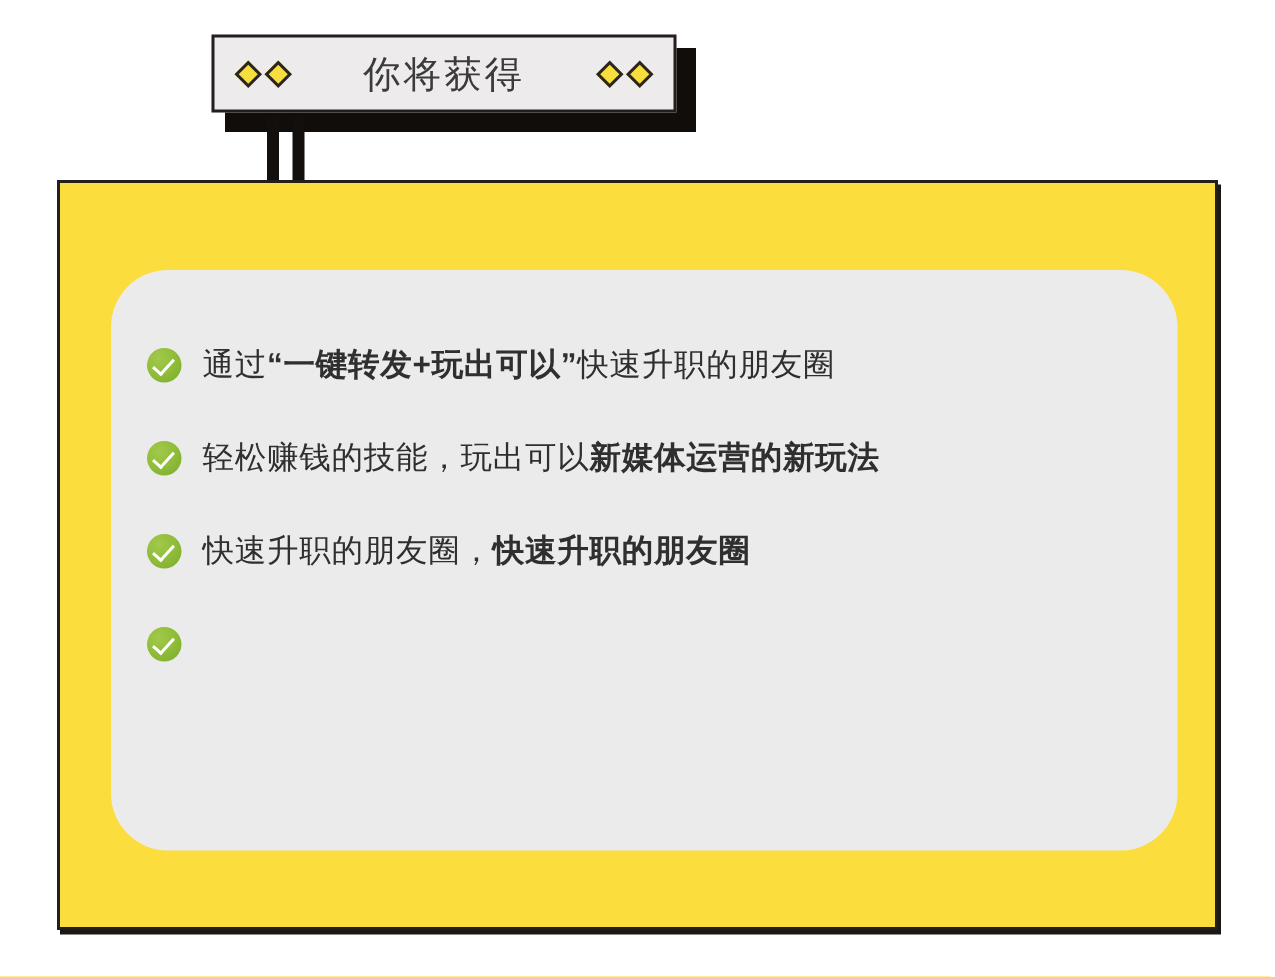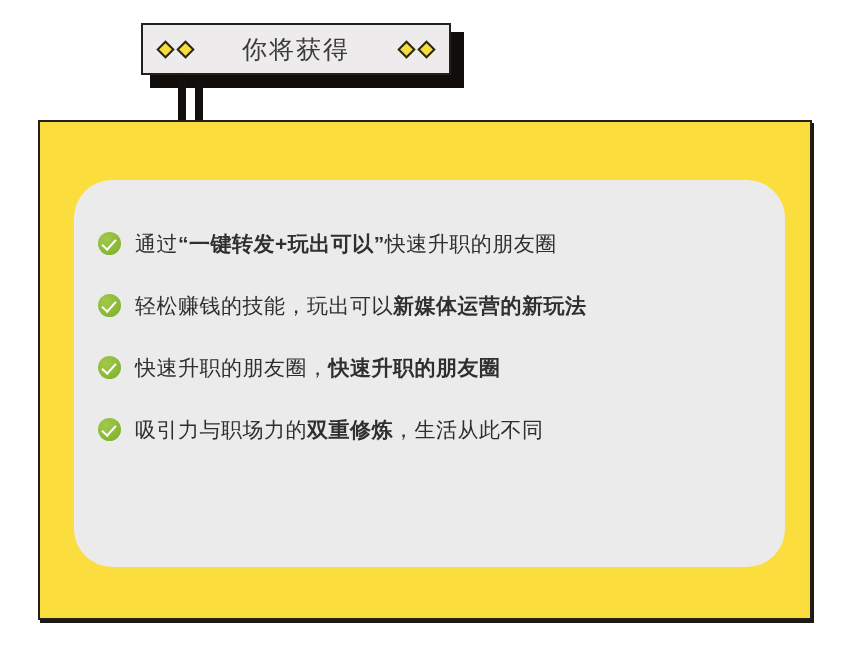--- a/index.html
+++ b/index.html
@@ -183,19 +183,18 @@
           <div class="benefit-item">
             <span class="check-icon"></span>
             <span class="benefit-text"><span>轻松赚钱的技能，玩出可以</span><b>新媒体运营的新玩法</b></span>
           </div>
           <div class="benefit-item">
             <span class="check-icon"></span>
             <span class="benefit-text"><span>快速升职的朋友圈，</span><b>快速升职的朋友圈</b></span>
           </div>
           <div class="benefit-item">
             <span class="check-icon"></span>
-            <span class="benefit-text"><span>吸引力与职场力的</span><b>双重修炼</b><span>，生活从此不同</span></span>
           </div>
         </div>
     </div>
   </div>
 
 </div>
 
 </body></html>

